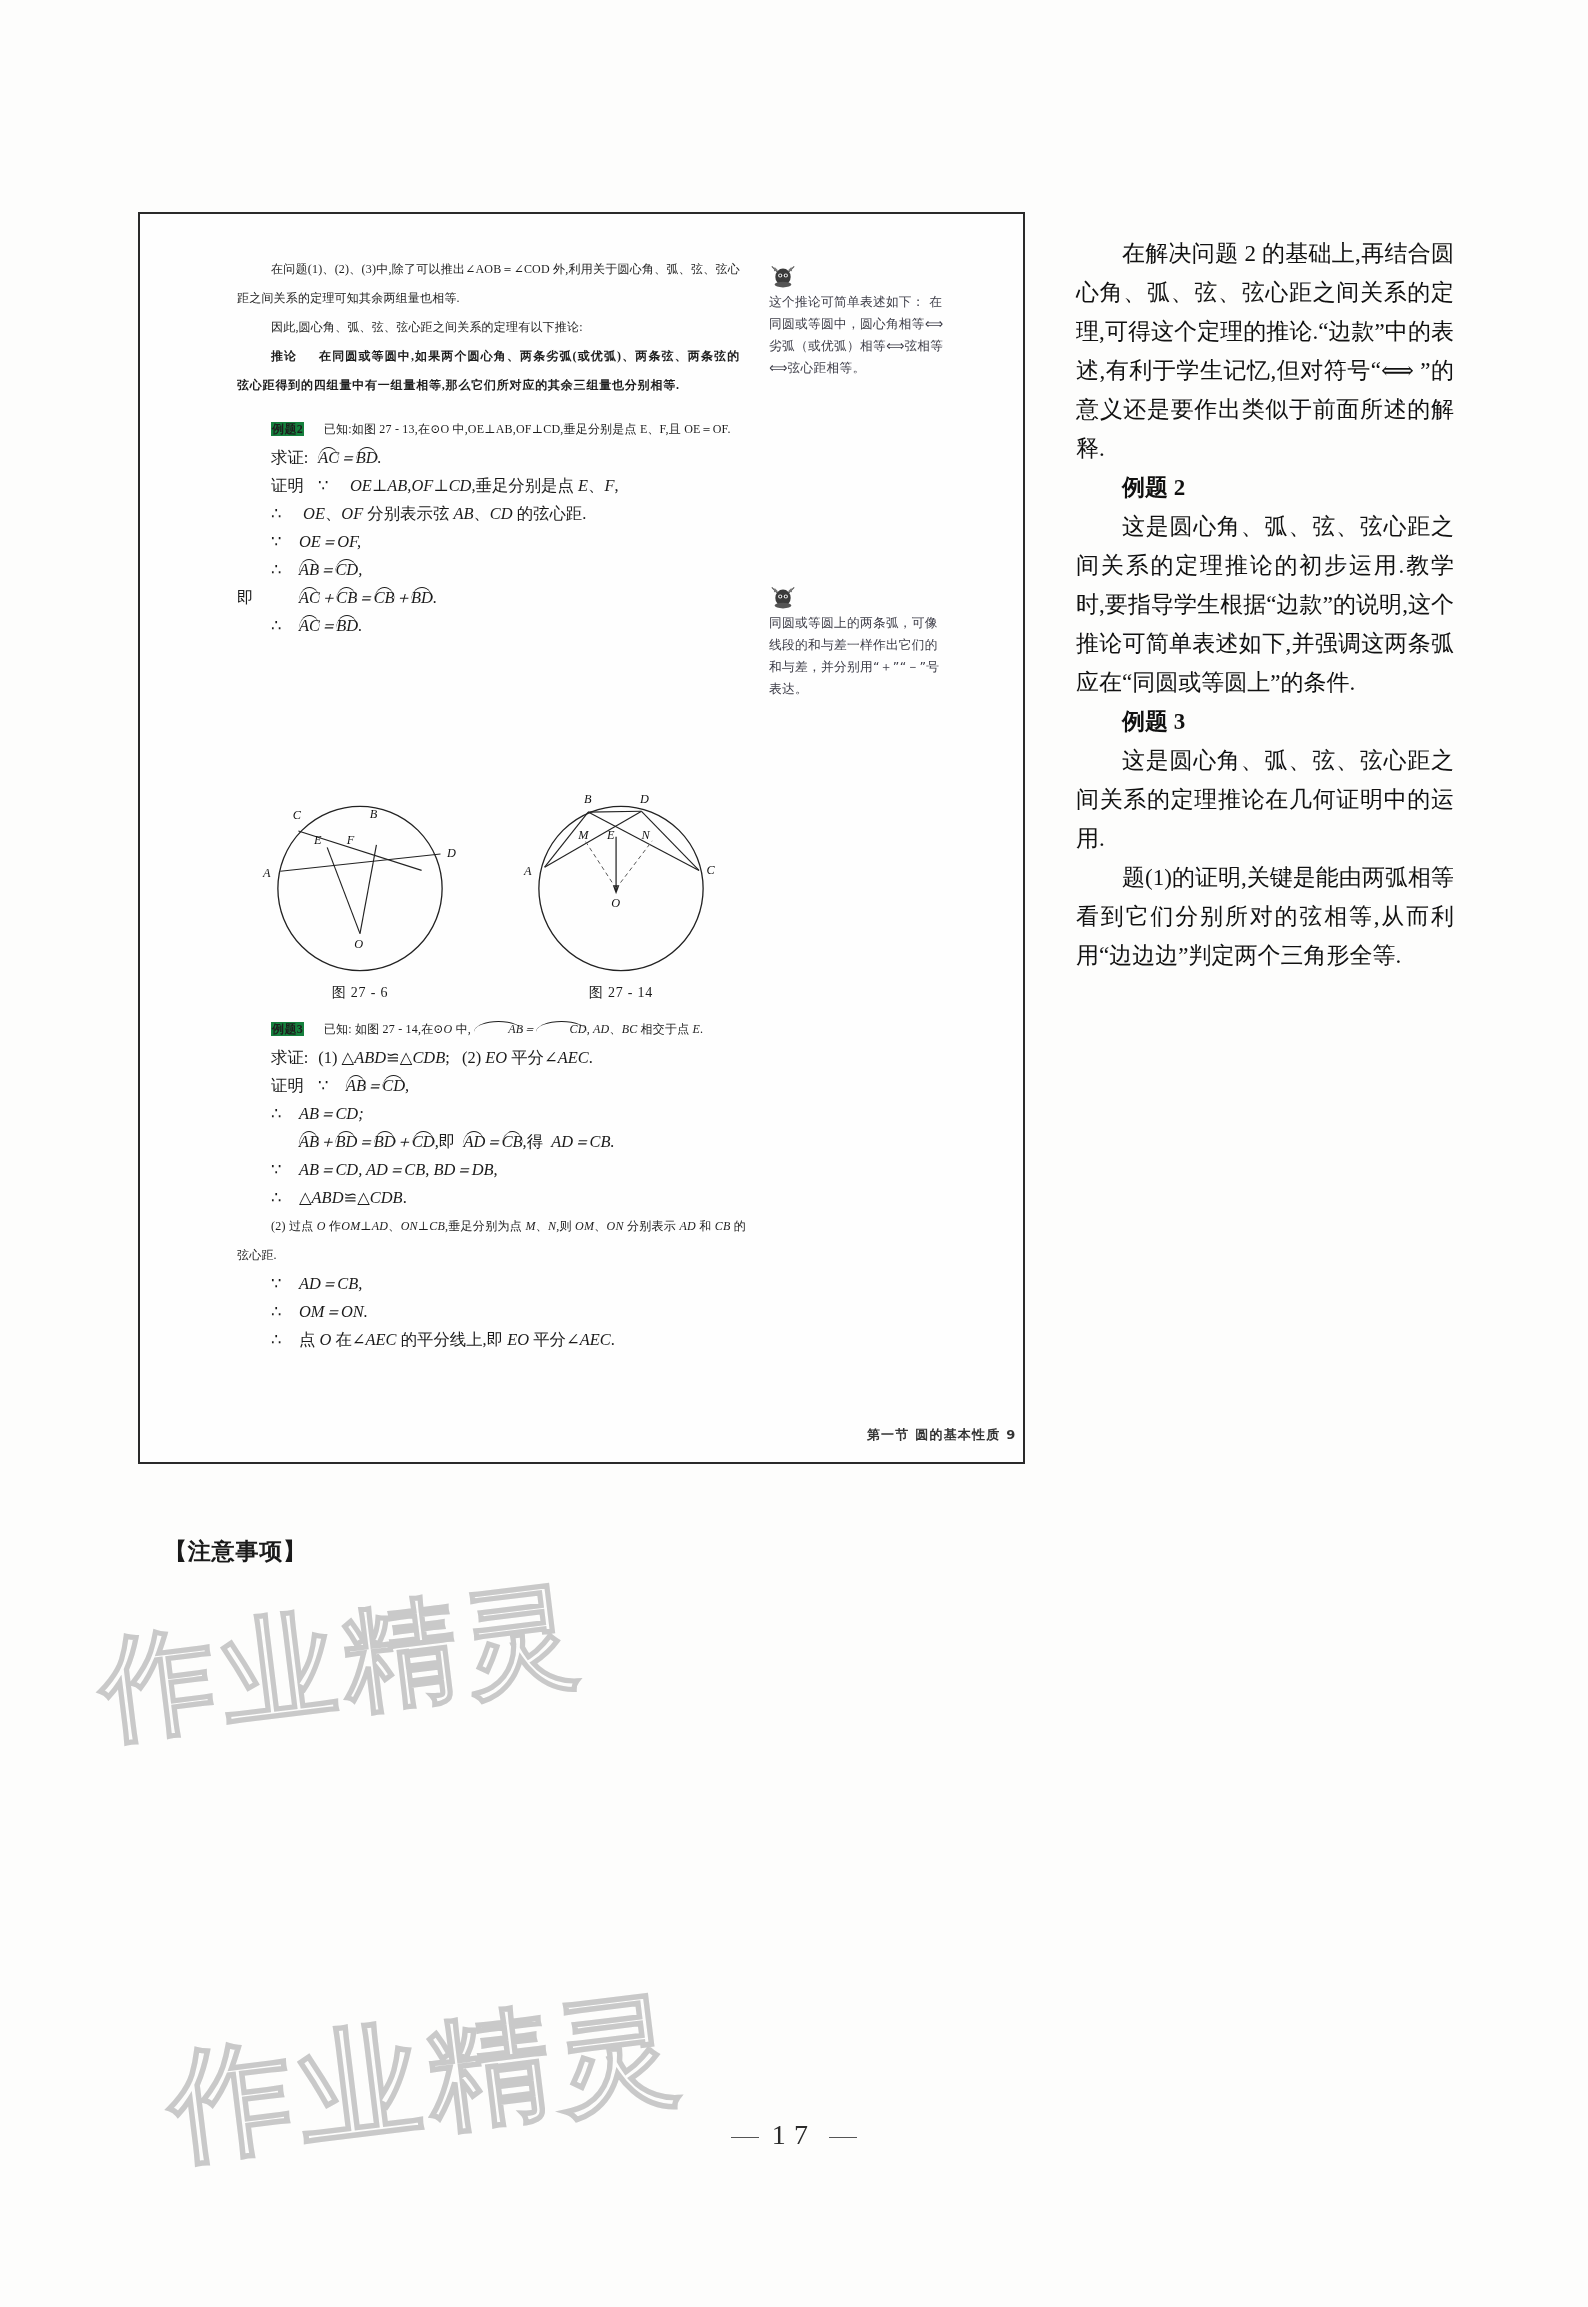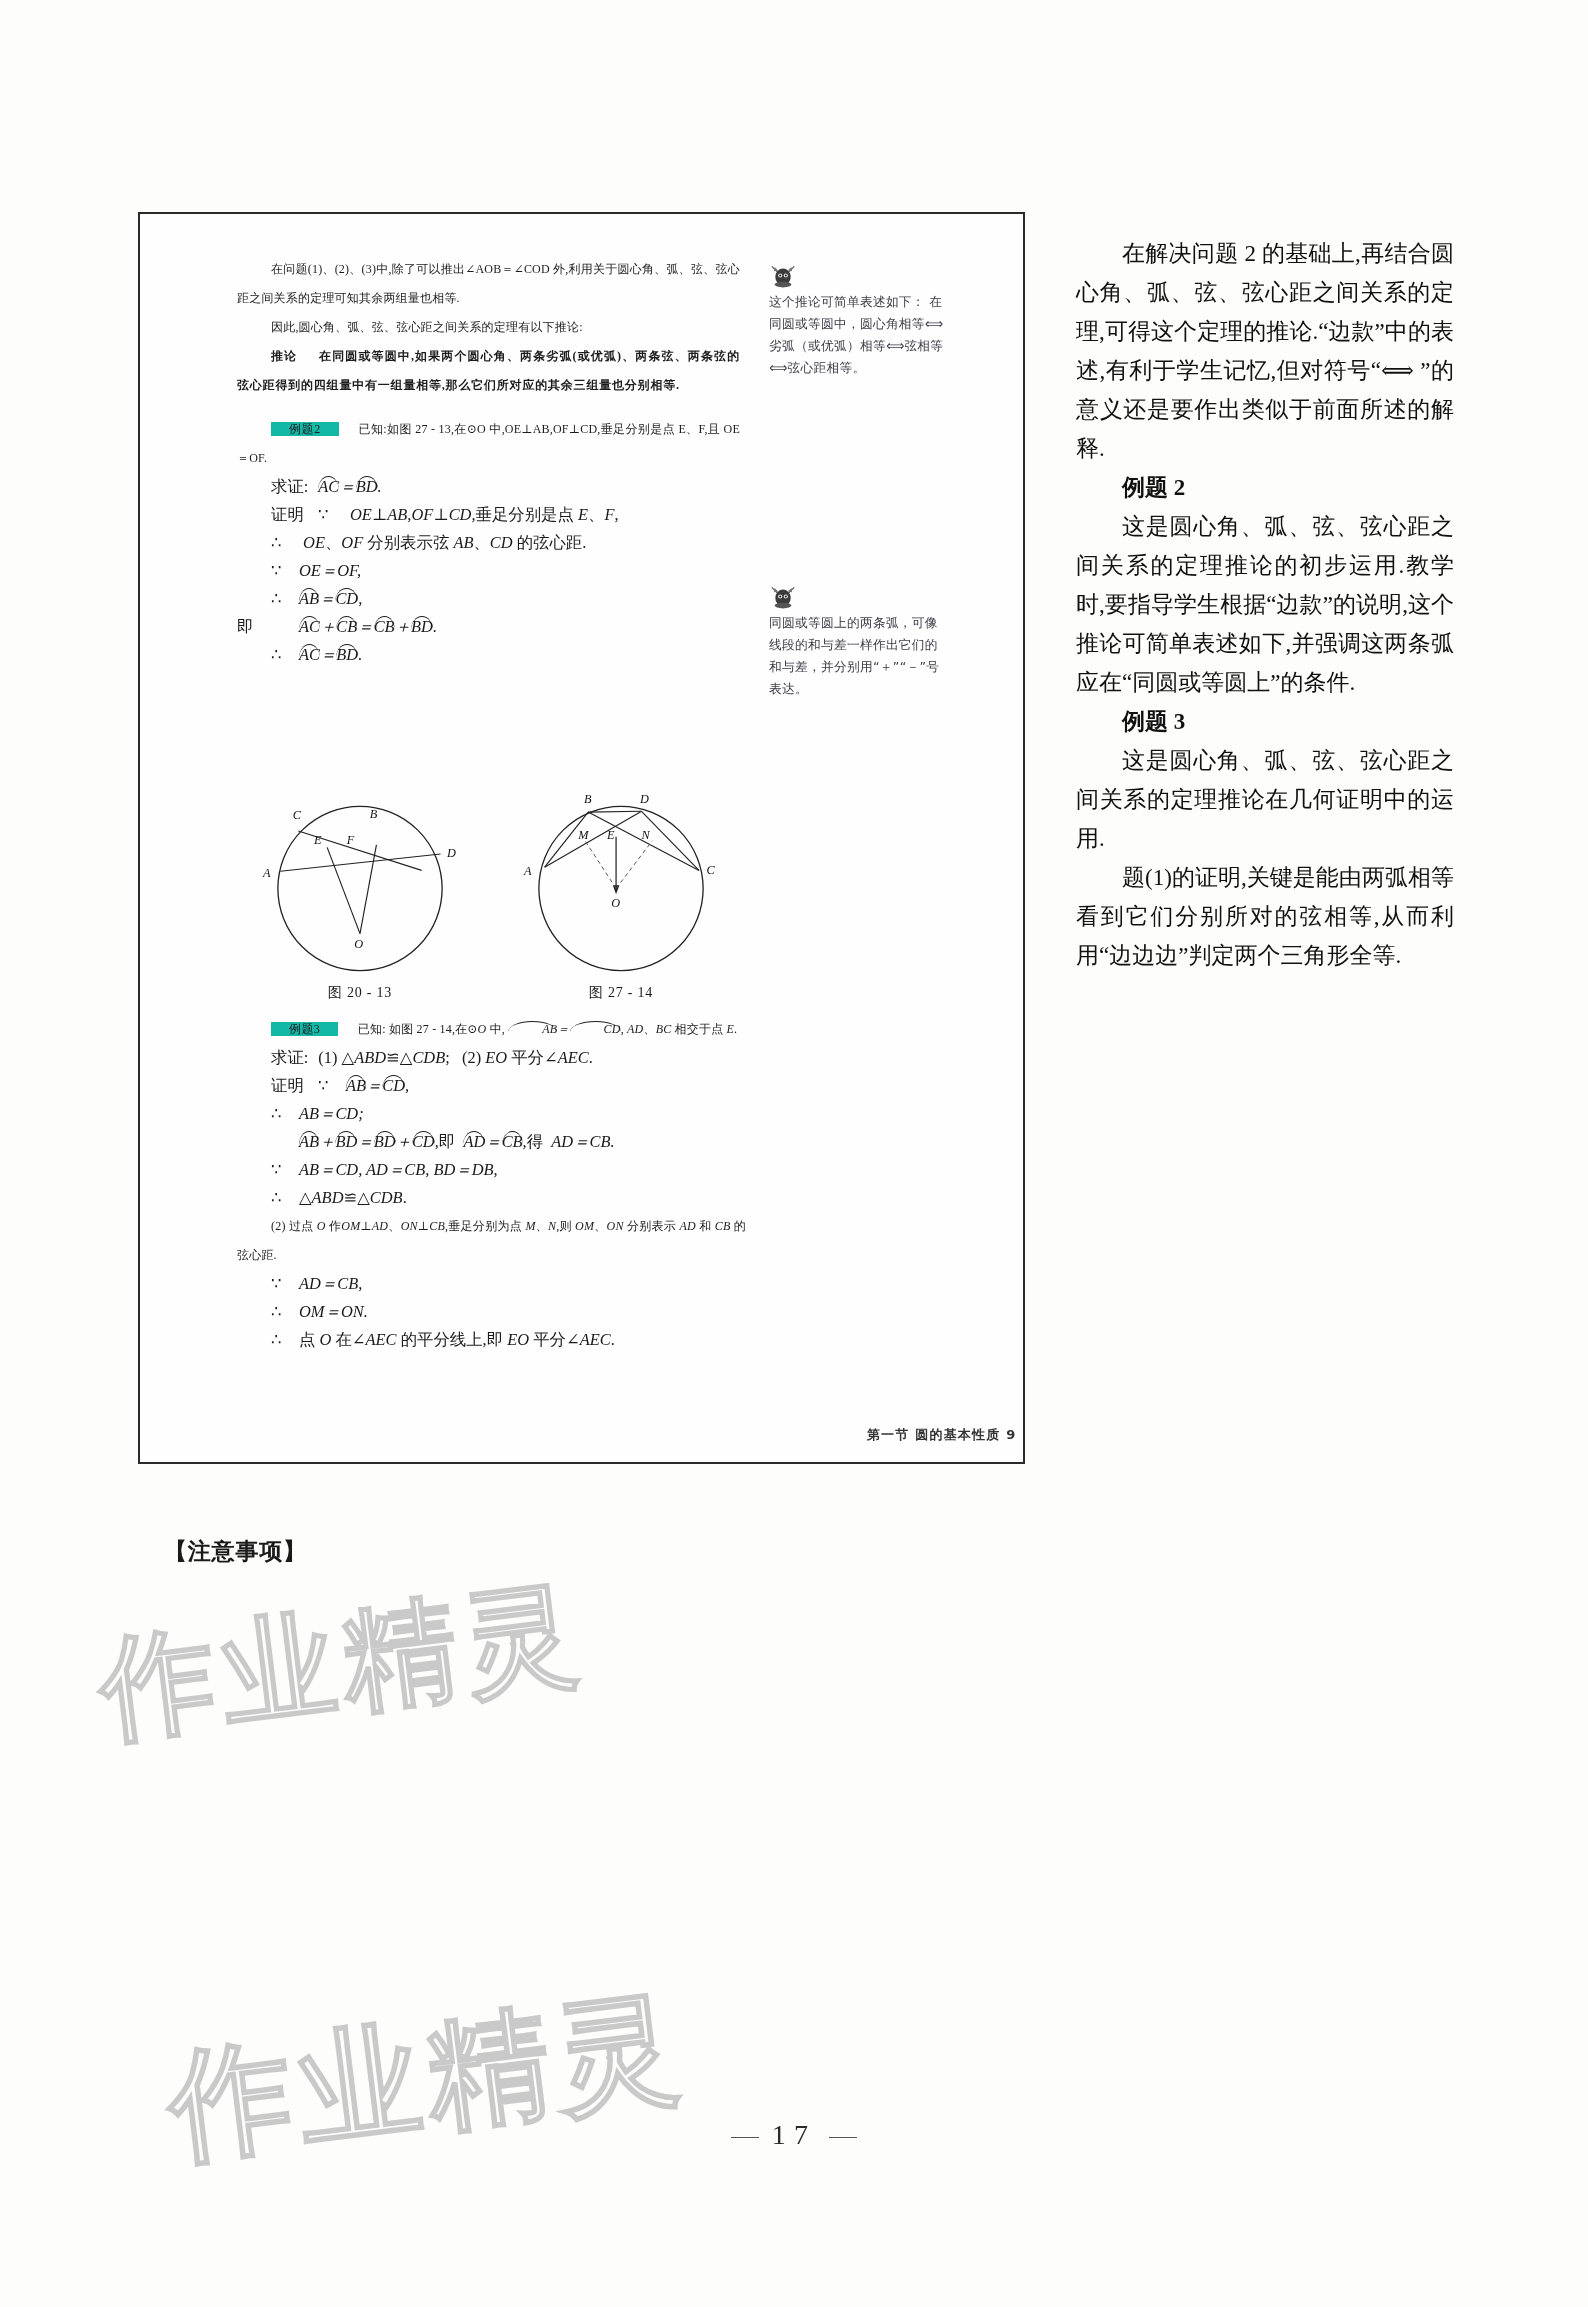--- a/index.html
+++ b/index.html
@@ -66,23 +66,23 @@
     letter-spacing: 0.8px;
   }
 
   .mathit {
     font-family: "Liberation Serif", "DejaVu Serif", serif;
     font-style: italic;
   }
 
   
   .ex-label {
-    font-weight: normal;
-    background: #14b8a6;
-    padding: 0 18px;
+    font-weight: bold;
+    background: #15803d;
+    padding: 0 1px;
     letter-spacing: 0.4px;
   }
 
   
   .proof-line {
     font-size: 16.4px;
     line-height: 28px;
     white-space: nowrap;
   }
   .proof-line .sym {
@@ -314,21 +314,21 @@
             <line x1="140" y1="181" x2="100" y2="76" stroke="#222" stroke-width="1.4"></line>
             <line x1="140" y1="181" x2="160" y2="73" stroke="#222" stroke-width="1.4"></line>
             <text x="22" y="112" font-size="15" font-style="italic" font-family="'Liberation Serif',serif" fill="#111">A</text>
             <text x="152" y="40" font-size="15" font-style="italic" font-family="'Liberation Serif',serif" fill="#111">B</text>
             <text x="58" y="42" font-size="15" font-style="italic" font-family="'Liberation Serif',serif" fill="#111">C</text>
             <text x="246" y="88" font-size="15" font-style="italic" font-family="'Liberation Serif',serif" fill="#111">D</text>
             <text x="84" y="72" font-size="15" font-style="italic" font-family="'Liberation Serif',serif" fill="#111">E</text>
             <text x="124" y="72" font-size="15" font-style="italic" font-family="'Liberation Serif',serif" fill="#111">F</text>
             <text x="133" y="199" font-size="15" font-style="italic" font-family="'Liberation Serif',serif" fill="#111">O</text>
           </svg>
-          <div class="fig-cap">图 20 - 13</div>
+          <div class="fig-cap">图 27 - 6</div>
         </div>
 
         <div class="fig" style="left:261px;top:0">
           <svg width="230" height="193" viewBox="0 0 280 235">
             <circle cx="140" cy="126" r="100" fill="none" stroke="#222" stroke-width="1.6"></circle>
 
             <line x1="47" y1="100" x2="165" y2="32" stroke="#222" stroke-width="1.4"></line>
             <line x1="47" y1="100" x2="100" y2="33" stroke="#222" stroke-width="1.4"></line>
             <line x1="100" y1="33" x2="235" y2="104" stroke="#222" stroke-width="1.4"></line>
             <line x1="165" y1="32" x2="235" y2="104" stroke="#222" stroke-width="1.4"></line>

